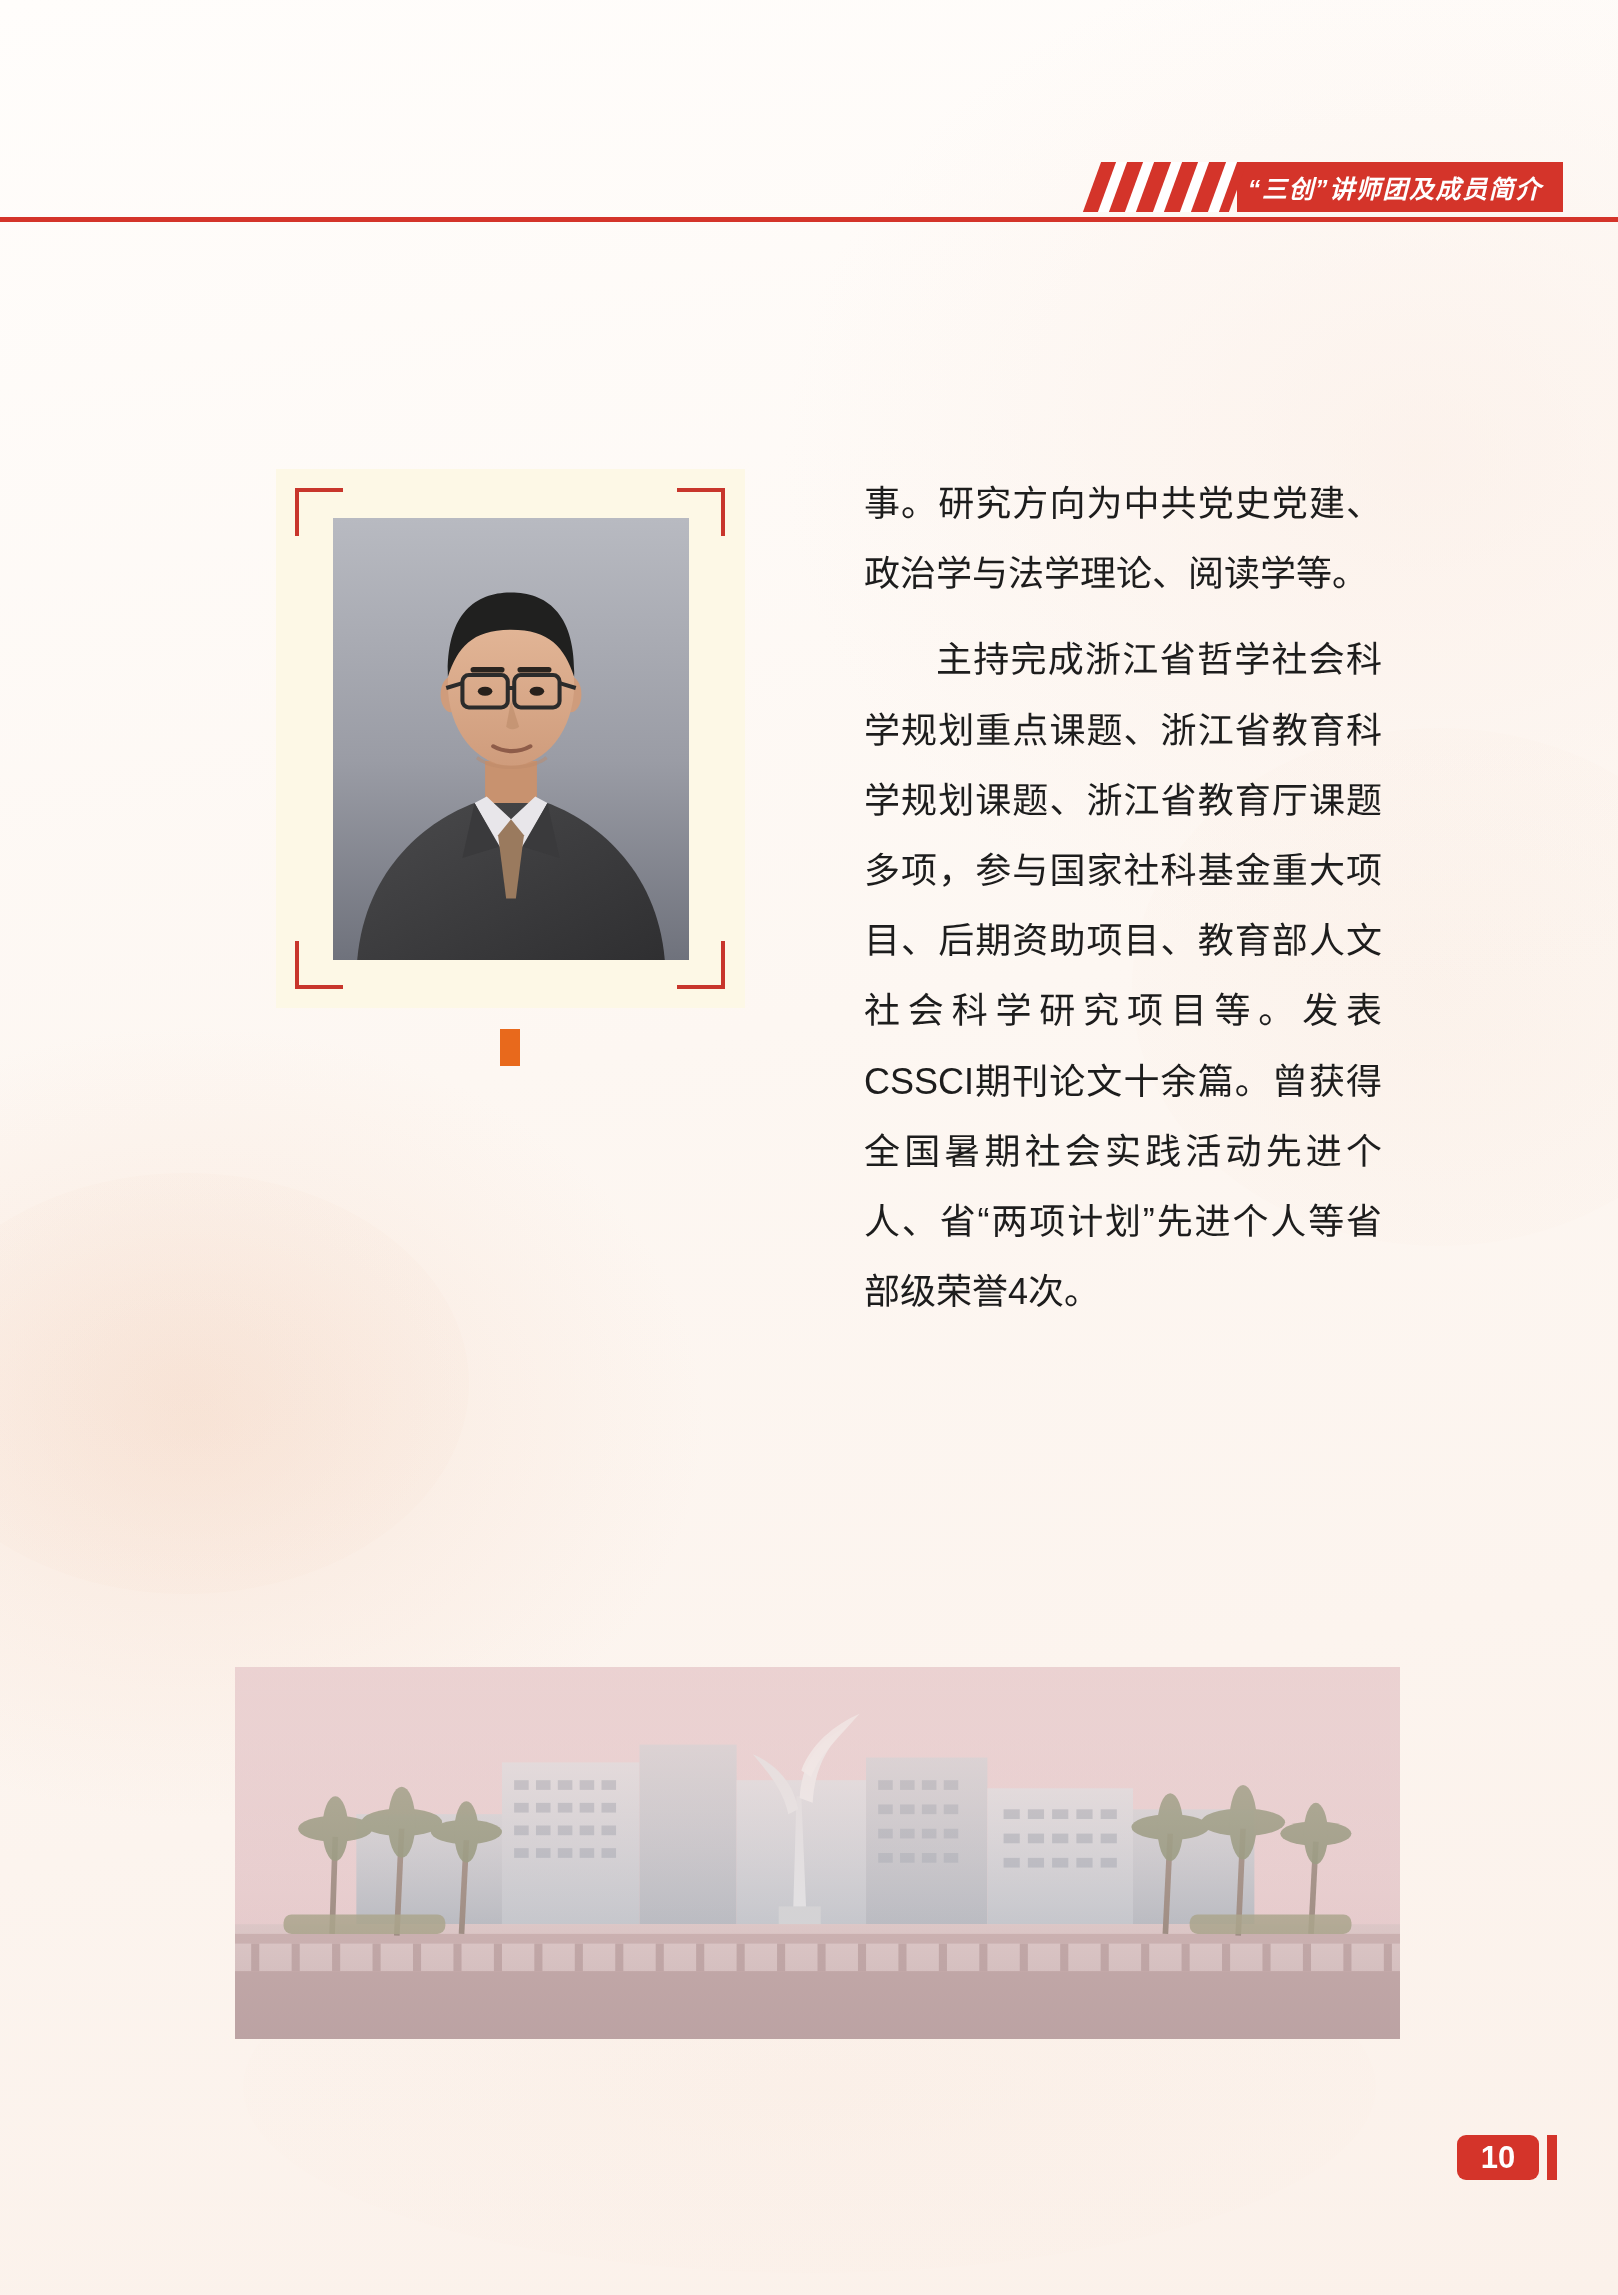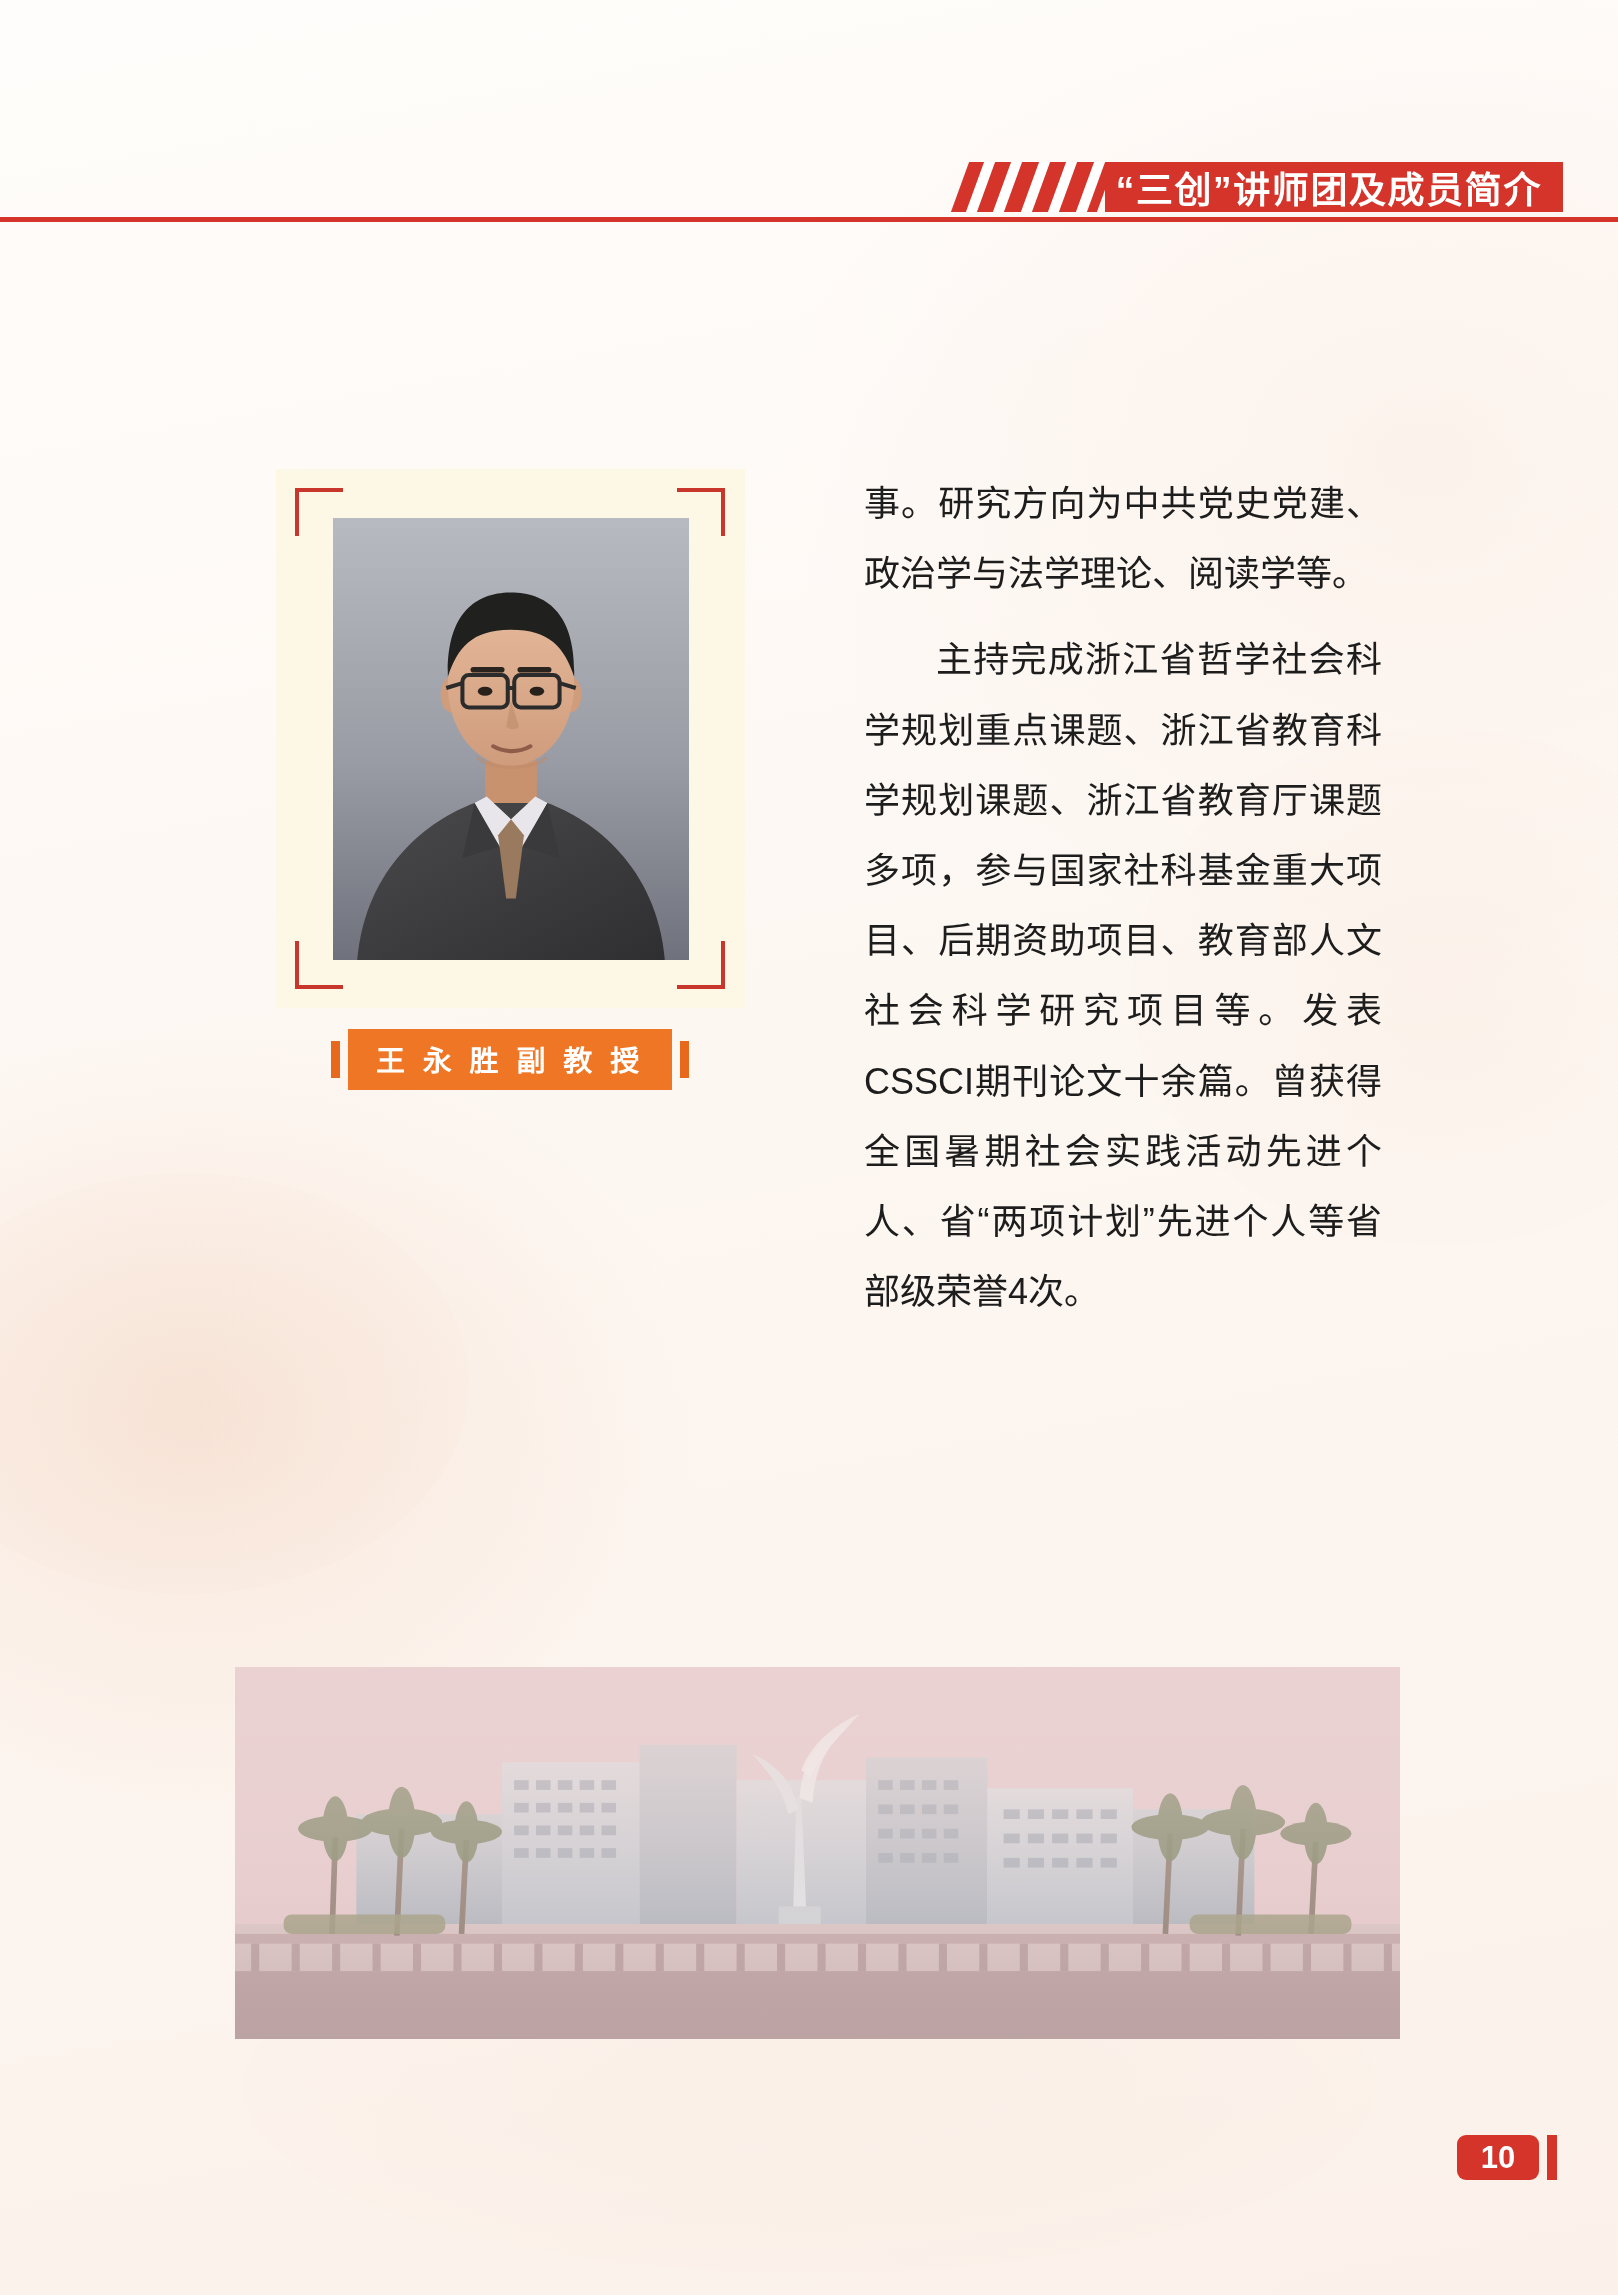--- a/index.html
+++ b/index.html
@@ -64,27 +64,28 @@
     background: #ffffff;
   }
   .header-slashes i:nth-child(1){ left: 14.6px; }
   .header-slashes i:nth-child(2){ left: 42px; }
   .header-slashes i:nth-child(3){ left: 70px; }
   .header-slashes i:nth-child(4){ left: 97px; }
   .header-slashes i:nth-child(5){ left: 125px; }
   .header-title {
     background: #d4342a;
     color: #ffffff;
-    font-size: 37px;
+    font-size: 25px;
     font-weight: bold;
     letter-spacing: 1.6px;
     display: flex;
     align-items: center;
     padding: 0 21px 0 11.3px;
     white-space: nowrap;
+    font-style: italic;
   }
 
   
   .section {
     position: absolute;
     left: 557px; top: 306px;
     display: flex;
     align-items: center;
   }
   .podium {
@@ -329,21 +330,20 @@
 
           <path d="M198 282 C212 290 230 290 244 282" fill="none" stroke="#8e5c49" stroke-width="5" stroke-linecap="round"></path>
 
           <path d="M178 296 C198 312 244 312 264 296" fill="none" stroke="#bd8a6a" stroke-width="4" opacity="0.5"></path>
         </svg>
       </div>
     </div>
 
     <div class="nameplate">
       <span class="np-bar"></span>
-      <span class="np-main">王 永 胜  副 教 授</span>
       <span class="np-bar"></span>
     </div>
 
   </div>
 
   <div class="col-right">
     <p class="para">事。研究方向为中共党史党建、政治学与法学理论、阅读学等。</p>
     <p class="para indent">主持完成浙江省哲学社会科学规划重点课题、浙江省教育科学规划课题、浙江省教育厅课题多项，参与国家社科基金重大项目、后期资助项目、教育部人文社会科学研究项目等。发表CSSCI期刊论文十余篇。曾获得全国暑期社会实践活动先进个人、省“两项计划”先进个人等省部级荣誉4次。</p>
   </div>
 

